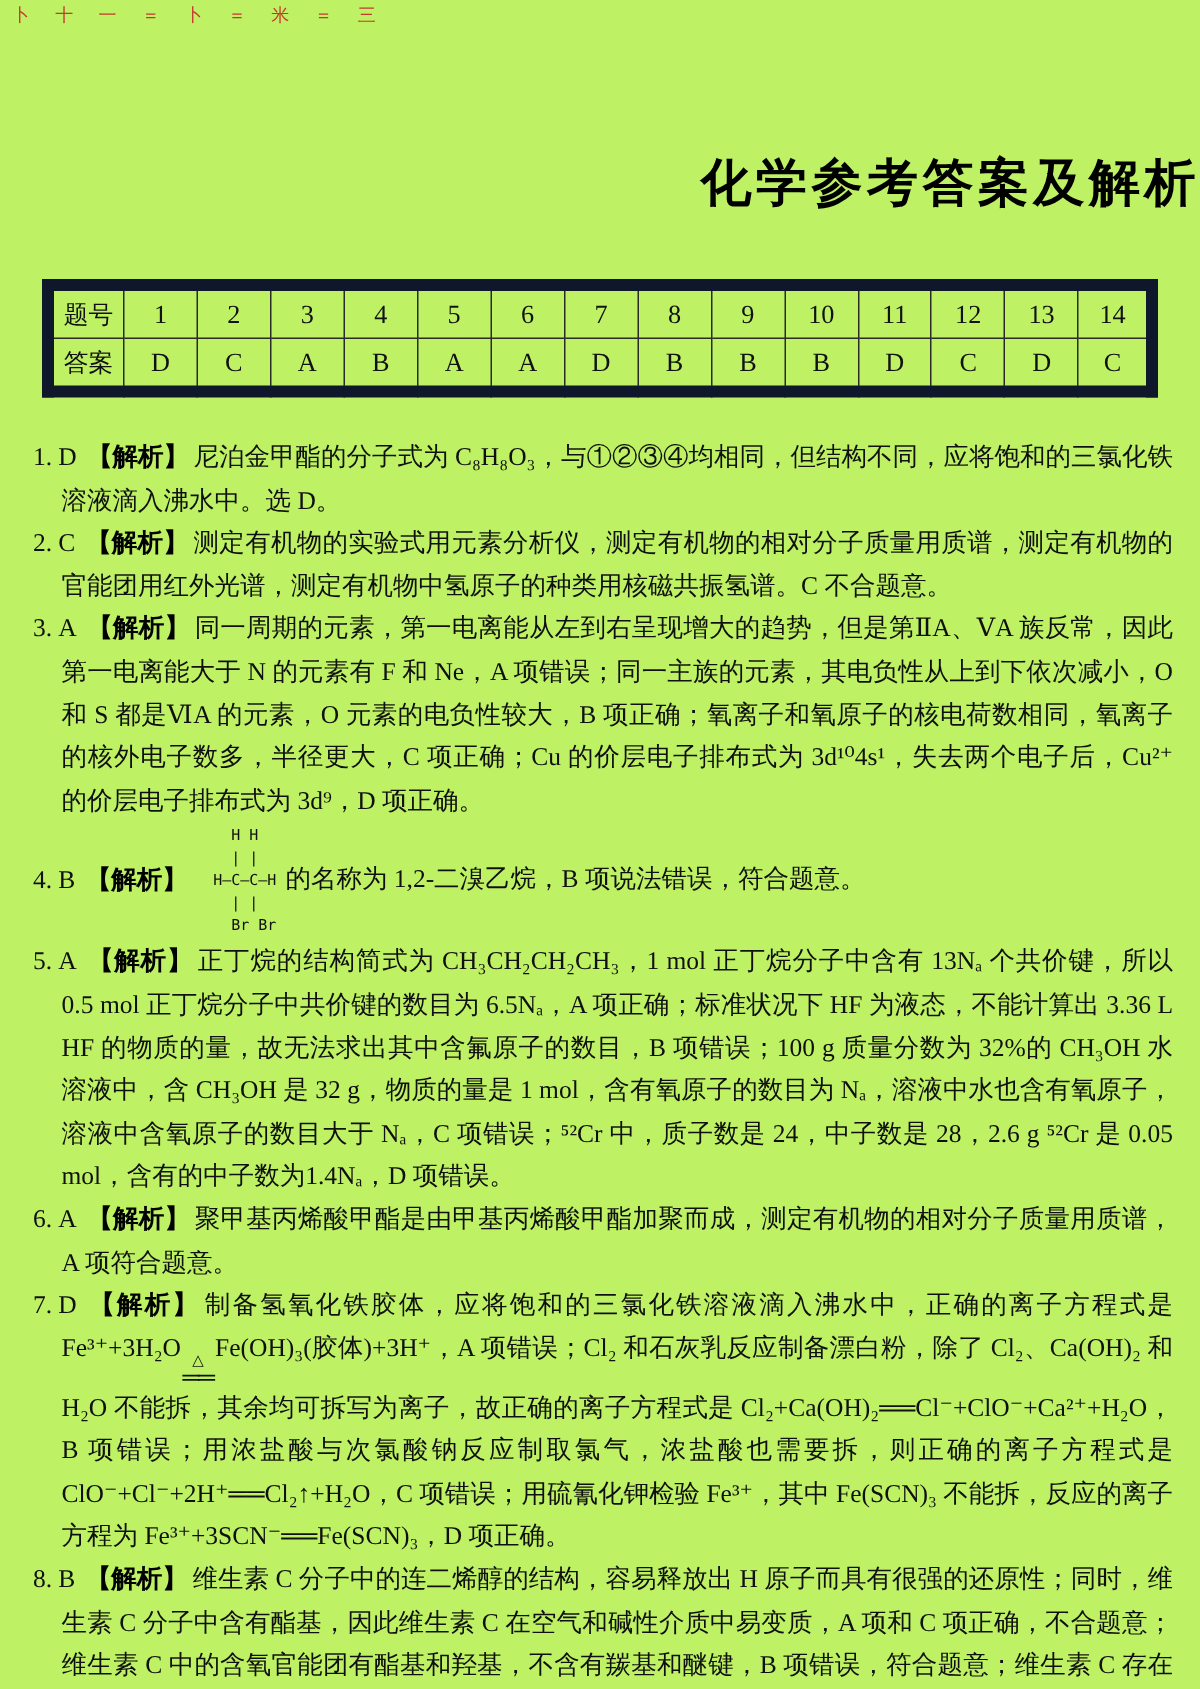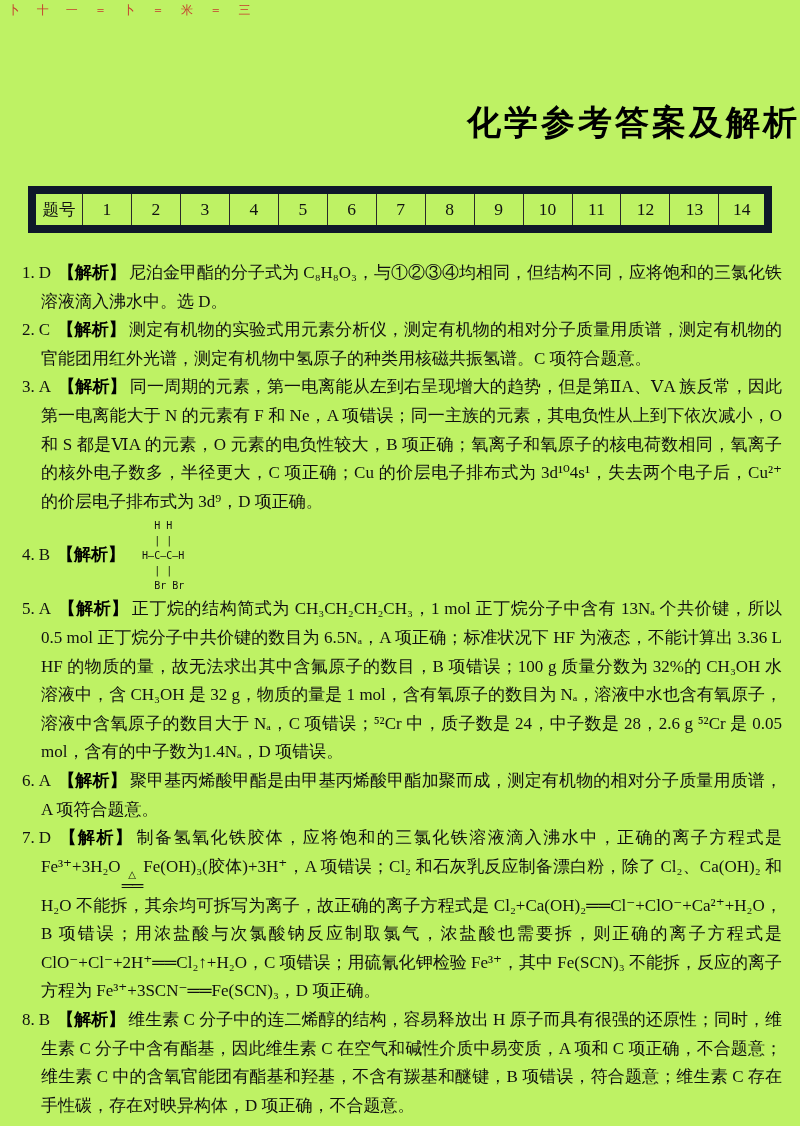--- a/index.html
+++ b/index.html
@@ -68,39 +68,56 @@
         <td>6</td>
         <td>7</td>
         <td>8</td>
         <td>9</td>
         <td>10</td>
         <td>11</td>
         <td>12</td>
         <td>13</td>
         <td>14</td>
       </tr>
+      <tr>
+        <td class="hdr">答案</td>
+        <td>D</td>
+        <td>C</td>
+        <td>A</td>
+        <td>B</td>
+        <td>A</td>
+        <td>A</td>
+        <td>D</td>
+        <td>B</td>
+        <td>B</td>
+        <td>B</td>
+        <td>D</td>
+        <td>C</td>
+        <td>D</td>
+        <td>C</td>
+      </tr>
     </tbody>
   </table>
 
   <div class="items">
 
     <p class="item">
       <span class="num">1.</span><span class="ans">D</span><span class="tag">【解析】</span><span class="txt">尼泊金甲酯的分子式为 C₈H₈O₃，与①②③④均相同，但结构不同，应将饱和的三氯化铁溶液滴入沸水中。选 D。</span>
     </p>
 
     <p class="item">
-      <span class="num">2.</span><span class="ans">C</span><span class="tag">【解析】</span><span class="txt">测定有机物的实验式用元素分析仪，测定有机物的相对分子质量用质谱，测定有机物的官能团用红外光谱，测定有机物中氢原子的种类用核磁共振氢谱。C 项符合题意。</span>
+      <span class="num">2.</span><span class="ans">C</span><span class="tag">【解析】</span><span class="txt">测定有机物的实验式用元素分析仪，测定有机物的相对分子质量用质谱，测定有机物的官能团用红外光谱，测定有机物中氢原子的种类用核磁共振氢谱。C 不合题意。</span>
     </p>
 
     <p class="item">
       <span class="num">3.</span><span class="ans">A</span><span class="tag">【解析】</span><span class="txt">同一周期的元素，第一电离能从左到右呈现增大的趋势，但是第ⅡA、ⅤA 族反常，因此第一电离能大于 N 的元素有 F 和 Ne，A 项错误；同一主族的元素，其电负性从上到下依次减小，O 和 S 都是ⅥA 的元素，O 元素的电负性较大，B 项正确；氧离子和氧原子的核电荷数相同，氧离子的核外电子数多，半径更大，C 项正确；Cu 的价层电子排布式为 3d¹⁰4s¹，失去两个电子后，Cu²⁺ 的价层电子排布式为 3d⁹，D 项正确。</span>
     </p>
 
     <p class="item">
-      <span class="num">4.</span><span class="ans">B</span><span class="tag">【解析】</span><span class="formula"><span class="f-row">  H H</span><span class="f-row">  | |</span><span class="f-row">H—C—C—H</span><span class="f-row">  | |</span><span class="f-row">  Br Br</span></span>
+      <span class="num">4.</span><span class="ans">B</span><span class="tag">【解析】</span><span class="formula"><span class="f-row">  H H</span><span class="f-row">  | |</span><span class="f-row">H—C—C—H</span><span class="f-row">  | |</span><span class="f-row">  Br Br</span></span><span class="txt">的名称为 1,2-二溴乙烷，B 项说法错误，符合题意。</span>
     </p>
 
     <p class="item">
       <span class="num">5.</span><span class="ans">A</span><span class="tag">【解析】</span><span class="txt">正丁烷的结构简式为 CH₃CH₂CH₂CH₃，1 mol 正丁烷分子中含有 13Nₐ 个共价键，所以 0.5 mol 正丁烷分子中共价键的数目为 6.5Nₐ，A 项正确；标准状况下 HF 为液态，不能计算出 3.36 L HF 的物质的量，故无法求出其中含氟原子的数目，B 项错误；100 g 质量分数为 32%的 CH₃OH 水溶液中，含 CH₃OH 是 32 g，物质的量是 1 mol，含有氧原子的数目为 Nₐ，溶液中水也含有氧原子，溶液中含氧原子的数目大于 Nₐ，C 项错误；⁵²Cr 中，质子数是 24，中子数是 28，2.6 g ⁵²Cr 是 0.05 mol，含有的中子数为1.4Nₐ，D 项错误。</span>
     </p>
 
     <p class="item">
       <span class="num">6.</span><span class="ans">A</span><span class="tag">【解析】</span><span class="txt">聚甲基丙烯酸甲酯是由甲基丙烯酸甲酯加聚而成，测定有机物的相对分子质量用质谱，A 项符合题意。</span>
     </p>
 

